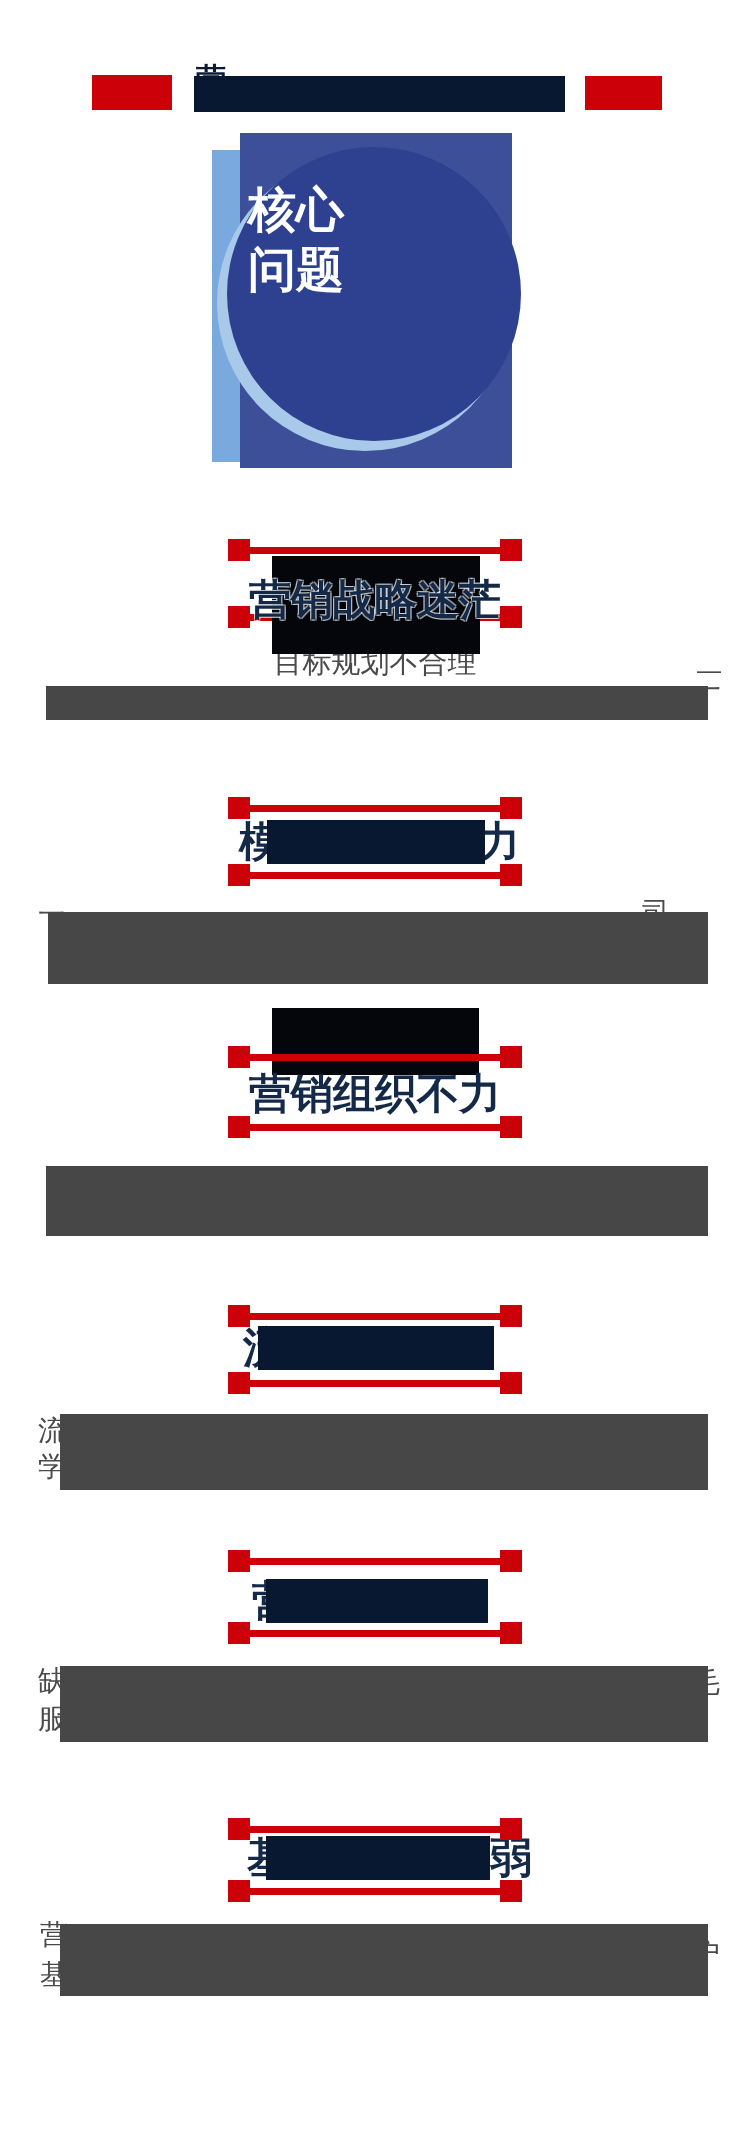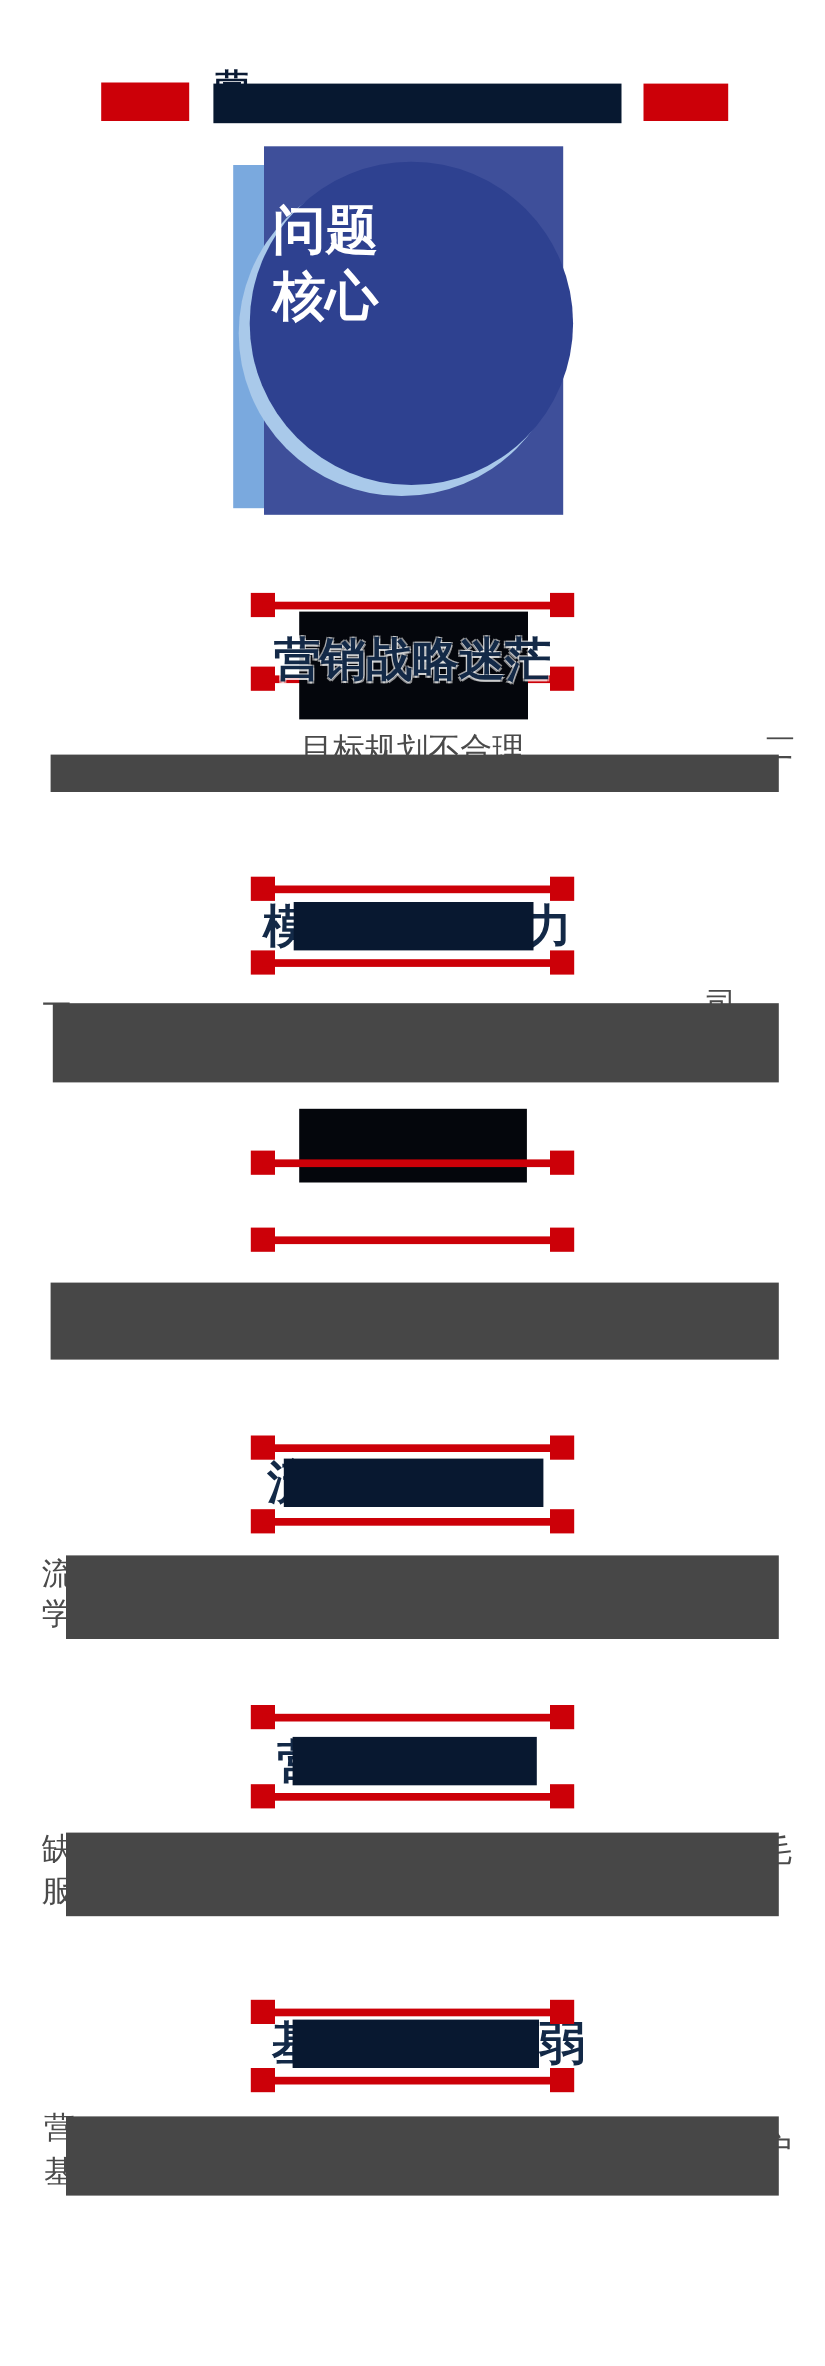--- a/index.html
+++ b/index.html
@@ -31,41 +31,41 @@
   .halo{text-shadow:1px 1px 0 rgba(255,255,255,.55),-1px -1px 0 rgba(255,255,255,.55),
         1px -1px 0 rgba(255,255,255,.55),-1px 1px 0 rgba(255,255,255,.55);}
 
   
   .blackbox{position:absolute;background:#04060c;}
   .navybox{position:absolute;background:#081830;}
 
   
   .graybox{position:absolute;background:#474747;z-index:3;}
   .bodytext{position:absolute;color:#4a4a4a;font-size:28px;line-height:1.2;white-space:nowrap;z-index:1;}
-  .bodytext.center{left:0;width:750px;text-align:center;font-size:29px;margin-top:20px;}
+  .bodytext.center{left:0;width:750px;text-align:center;font-size:29px;}
 
   .z1{z-index:1}.z2{z-index:2}.z3{z-index:3}
 </style>
 </head>
 <body>
 
 <div class="page">
 
   <div class="red-block" style="left:92px;top:75px;width:80px;height:35px;"></div>
   <div class="title-frag">营</div>
   <div class="title-bar"></div>
   <div class="red-block" style="left:585px;top:76px;width:77px;height:34px;"></div>
 
   <div class="light-square"></div>
   <div class="blue-square"></div>
   <div class="crescent"></div>
   <div class="dark-circle"></div>
   <div class="badge-text">
+    <div>核心</div>
     <div>问题</div>
-    <div>核心</div>
   </div>
 
   <div class="row z1" style="top:539px;">
     <div class="sq l"></div>
     <div class="rbar"></div>
     <div class="sq r"></div>
   </div>
   <div class="row z1" style="top:606px;">
     <div class="sq l"></div>
     <div class="rbar"></div>
@@ -94,20 +94,21 @@
   <div class="bodytext" style="left:38px;top:898px;font-size:27px;">一</div>
   <div class="bodytext" style="left:642px;top:896px;font-size:27px;">司，</div>
   <div class="graybox" style="left:48px;top:912px;width:660px;height:72px;"></div>
 
   <div class="blackbox z1" style="left:272px;top:1008px;width:207px;height:67px;"></div>
   <div class="row z2" style="top:1046px;">
     <div class="sq l"></div>
     <div class="rbar"></div>
     <div class="sq r"></div>
   </div>
+  <div class="h h-c z2" style="top:1071px;">营销组织不力</div>
   <div class="row z2" style="top:1116px;">
     <div class="sq l"></div>
     <div class="rbar"></div>
     <div class="sq r"></div>
   </div>
   <div class="graybox" style="left:46px;top:1166px;width:662px;height:70px;"></div>
 
   <div class="row z3" style="top:1305px;">
     <div class="sq l"></div>
     <div class="rbar"></div>

